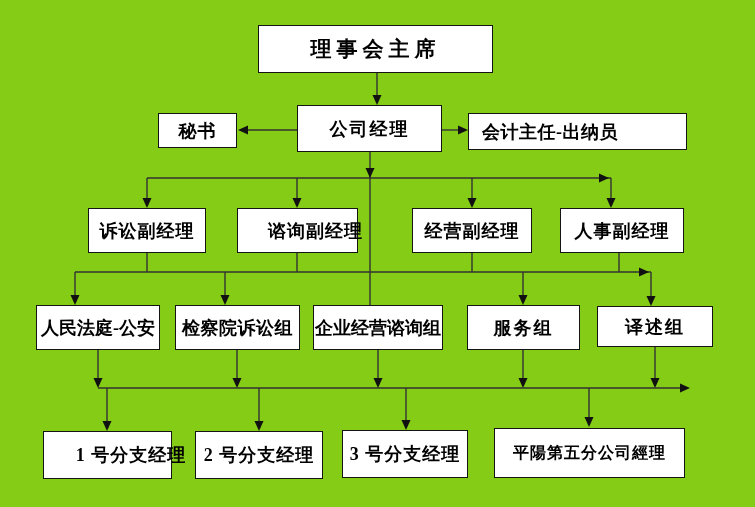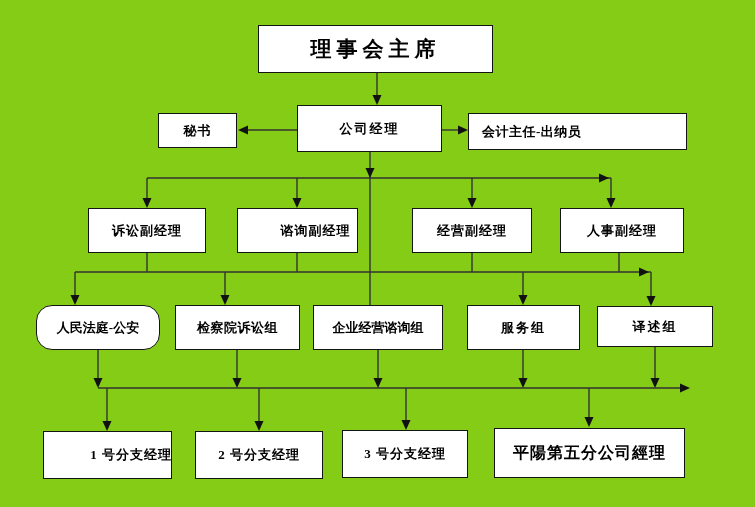--- a/index.html
+++ b/index.html
@@ -11,32 +11,32 @@
     font-family:"Liberation Serif","DejaVu Serif",serif;
   }
   .wires{position:absolute;left:0;top:0;width:755px;height:507px;}
   .node{
     position:absolute;
     box-sizing:border-box;
     border:1.5px solid #141414;
     background:#ffffff;
     display:flex;align-items:center;justify-content:center;
     font-weight:bold;color:#000;
-    font-size:13px;letter-spacing:1px;
+    font-size:18px;letter-spacing:1px;
     white-space:nowrap;
   }
   .n-chairman{left:258px;top:25px;width:235px;height:48px;font-size:21px;letter-spacing:5px;}
   .n-secretary{left:158px;top:113px;width:79px;height:35px;}
   .n-manager{left:297px;top:105px;width:145px;height:47px;letter-spacing:2px;}
   .n-accountant{left:468px;top:113px;width:219px;height:37px;justify-content:flex-start;padding-left:13px;letter-spacing:0.5px;}
   .n-litigation{left:88px;top:208px;width:118px;height:45px;}
   .n-consulting{left:237px;top:208px;width:121px;height:45px;padding-left:36px;}
   .n-operations{left:412px;top:208px;width:120px;height:45px;}
   .n-hr{left:560px;top:208px;width:124px;height:45px;}
-  .n-court{left:36px;top:305px;width:124px;height:45px;letter-spacing:0;border-radius:16px;}
+  .n-court{left:36px;top:305px;width:124px;height:45px;letter-spacing:0;}
   .n-procuratorate{left:175px;top:305px;width:125px;height:45px;letter-spacing:0.5px;}
   .n-enterprise{left:313px;top:305px;width:130px;height:45px;letter-spacing:0;}
   .n-service{left:467px;top:305px;width:113px;height:45px;letter-spacing:2px;}
   .n-translation{left:597px;top:306px;width:116px;height:41px;letter-spacing:2px;}
   .n-branch1{left:43px;top:431px;width:129px;height:48px;padding-left:47px;}
   .n-branch2{left:195px;top:431px;width:128px;height:48px;}
   .n-branch3{left:342px;top:430px;width:126px;height:48px;}
   .n-pingyang{left:494px;top:428px;width:191px;height:50px;font-size:16px;letter-spacing:1px;}
 </style>
 </head>

